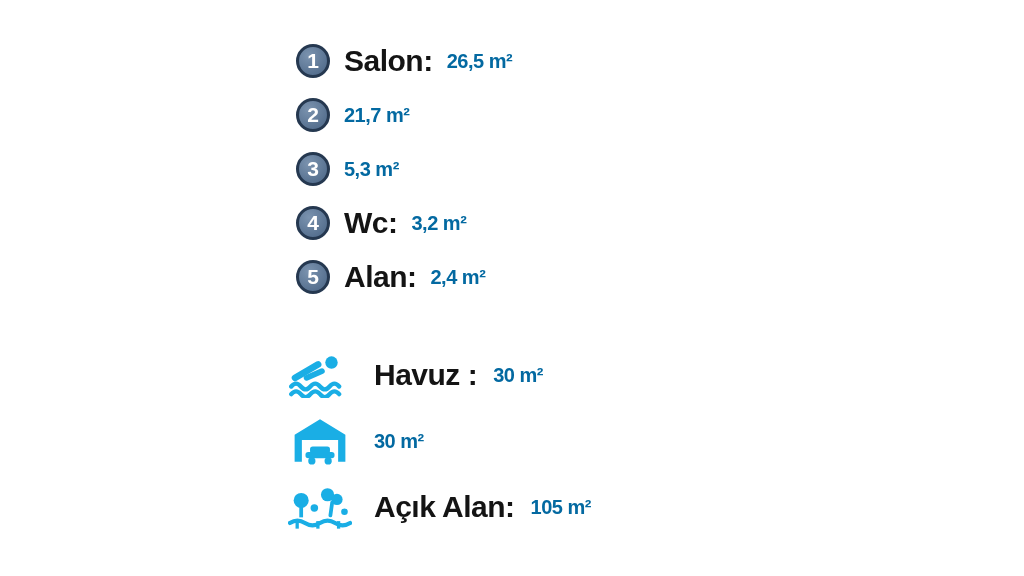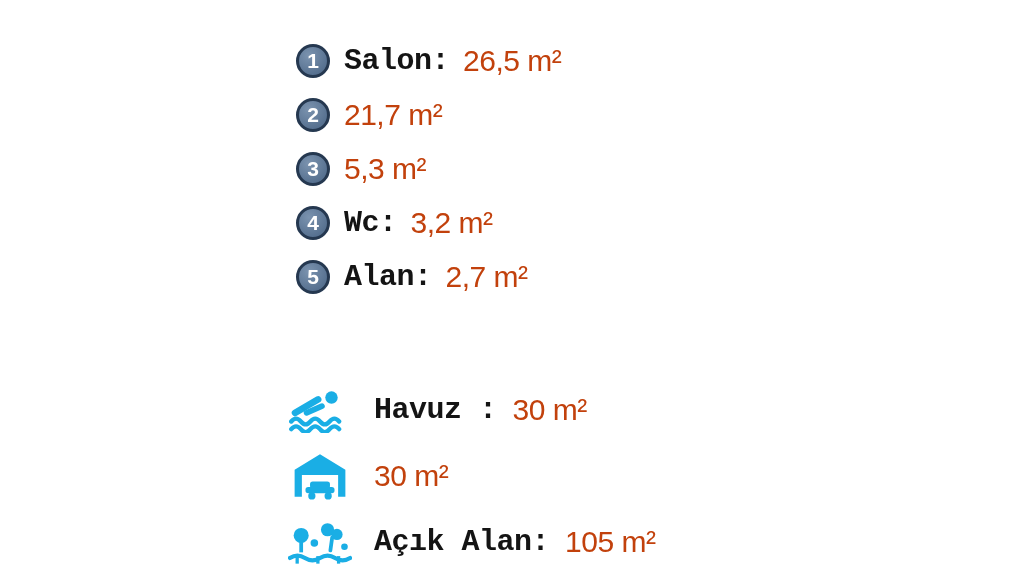--- a/index.html
+++ b/index.html
@@ -42,33 +42,32 @@
     font-size: 21px;
     font-weight: bold;
     box-sizing: border-box;
   }
   .room-label, .amenity-label {
     font-size: 30px;
     font-weight: 800;
     color: #141414;
     letter-spacing: -0.5px;
     white-space: nowrap;
-    font-family: Liberation Mono, monospace;
   }
   .room-value, .amenity-value {
-    font-size: 30px;
-    font-weight: 400;
-    color: #c2410c;
+    font-size: 20px;
+    font-weight: 700;
+    color: #0369a1;
     letter-spacing: -0.5px;
     white-space: nowrap;
   }
   .amenity-legend {
     position: absolute;
     left: 282px;
-    top: 377px;
+    top: 342px;
   }
   .amenity-row {
     display: flex;
     align-items: center;
     height: 66px;
     gap: 16px;
   }
   .amenity-icon {
     width: 76px;
     min-width: 76px;
@@ -105,21 +104,21 @@
 
     <div class="room-row">
       <span class="badge">4</span>
       <span class="room-label">Wc:</span>
       <span class="room-value">3,2 m²</span>
     </div>
 
     <div class="room-row">
       <span class="badge">5</span>
       <span class="room-label">Alan:</span>
-      <span class="room-value">2,7 m²</span>
+      <span class="room-value">2,4 m²</span>
     </div>
 
   </div>
 
   <div class="amenity-legend">
 
     <div class="amenity-row">
       <span class="amenity-icon">
         <svg width="62" height="46" viewBox="0 0 64 48">
           <circle cx="44" cy="11" r="6.5" fill="#1aaee5"></circle>

